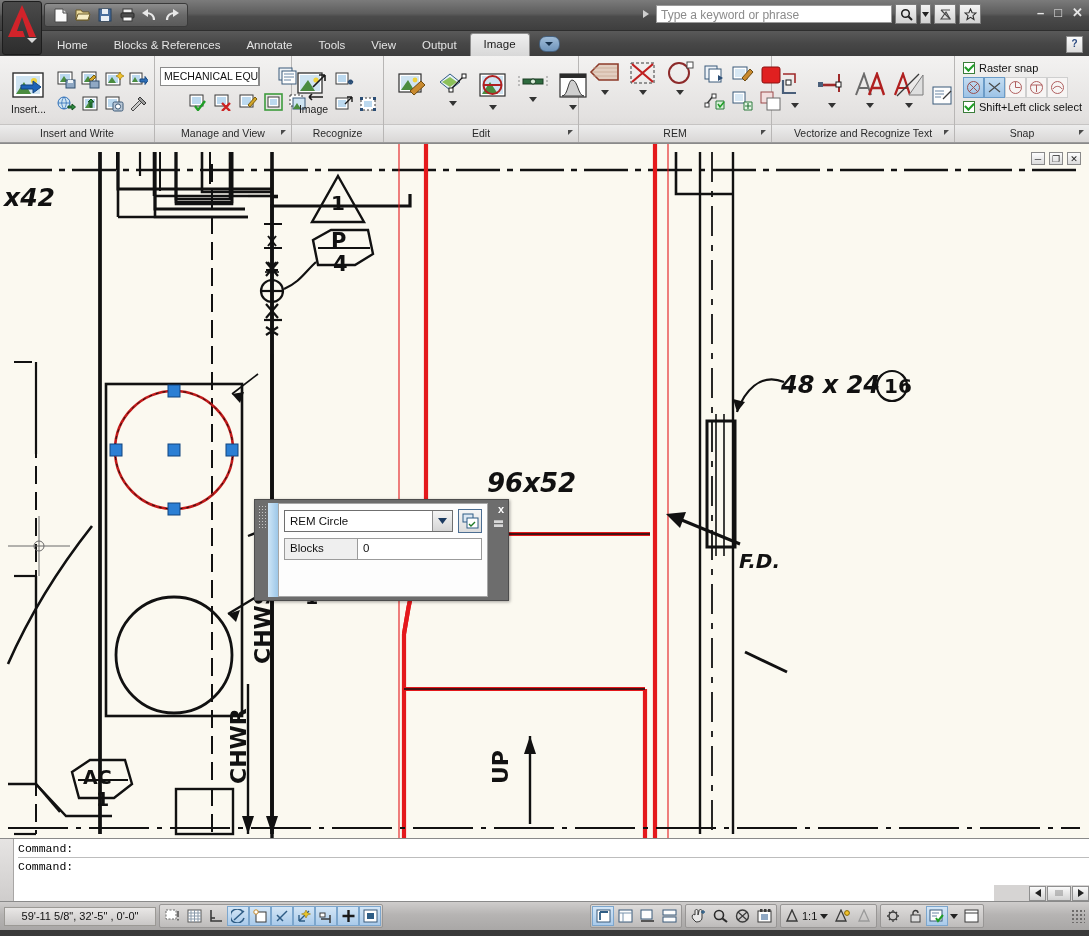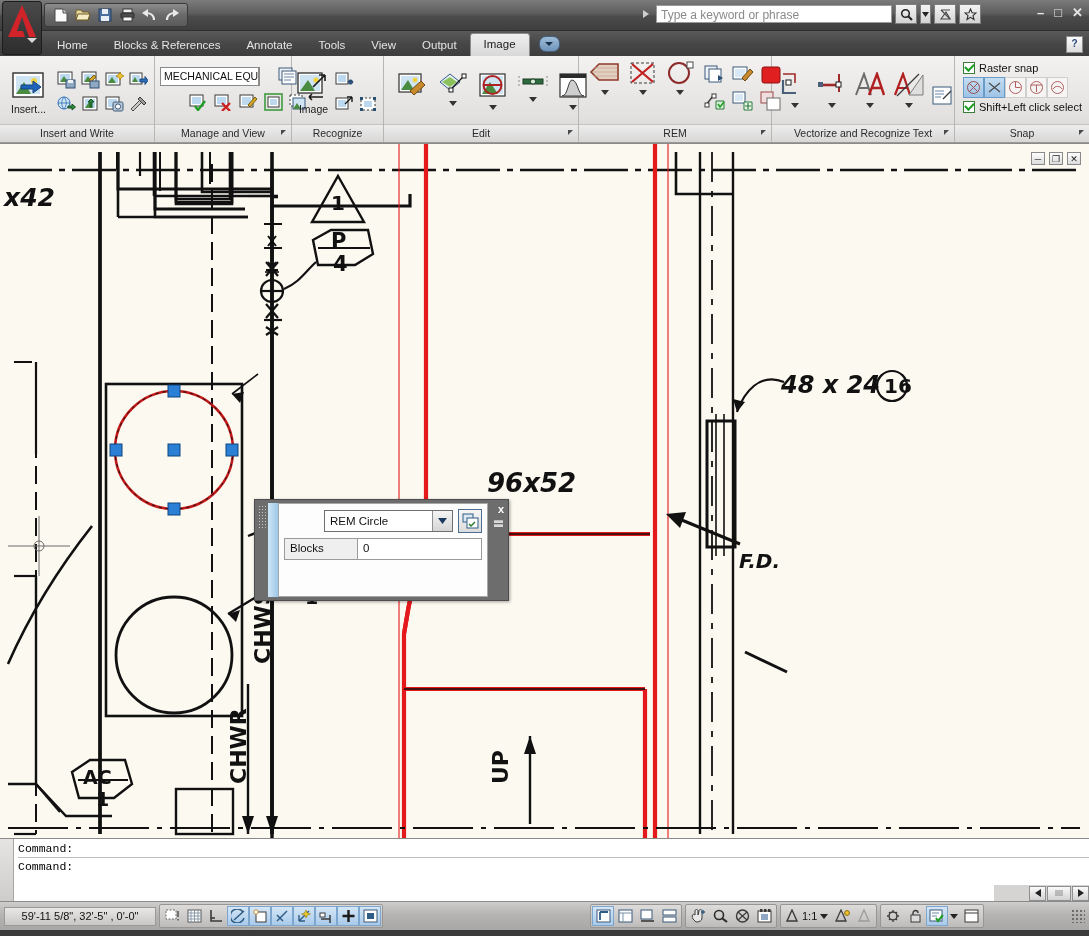--- a/index.html
+++ b/index.html
@@ -117,21 +117,21 @@
   
   .qp{position:absolute;left:254px;top:355px;width:253px;height:100px;z-index:20;
     background:#6d6d6d;border:1px solid #4d4d4d;box-shadow:1px 1px 3px rgba(0,0,0,.35);}
   .qp .grip{position:absolute;left:3px;top:5px;width:8px;height:24px;
     background-image:radial-gradient(#d6d6d6 38%,transparent 40%);
     background-size:3px 3px;opacity:.85;}
   .qp .blue{position:absolute;left:13px;top:3px;width:10px;height:94px;
     background:linear-gradient(90deg,#cfe6f7,#9dc7e8);}
   .qp .inner{position:absolute;left:23px;top:3px;right:20px;bottom:3px;
     background:#fdfdfd;border:1px solid #a7a7a7;box-sizing:border-box;padding:5px;}
-  .qp .row1{display:flex;gap:5px;align-items:center;margin-left:40px;}
+  .qp .row1{display:flex;gap:5px;align-items:center;}
   .qp .namebox{flex:1;height:22px;background:#fff;border:1px solid #6f6f6f;
     display:flex;align-items:center;font-size:11.5px;color:#111;padding-left:5px;box-sizing:border-box;}
   .qp .namebox .arw{margin-left:auto;width:19px;height:20px;
     background:linear-gradient(#f5f5f5,#d5d5d5);border-left:1px solid #8f8f8f;
     display:flex;align-items:center;justify-content:center;}
   .qp .togg{width:24px;height:24px;background:linear-gradient(#f6f6f6,#dcdcdc);
     border:1px solid #4c6e92;display:flex;align-items:center;justify-content:center;
     box-sizing:border-box;cursor:pointer;}
   .qp .proprow{display:flex;margin-top:5px;border:1px solid #9b9b9b;height:20px;}
   .qp .pk{width:73px;background:#efefef;border-right:1px solid #9b9b9b;

